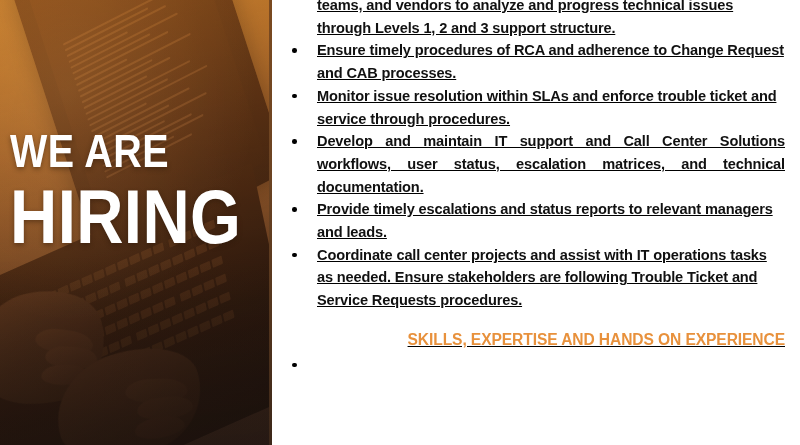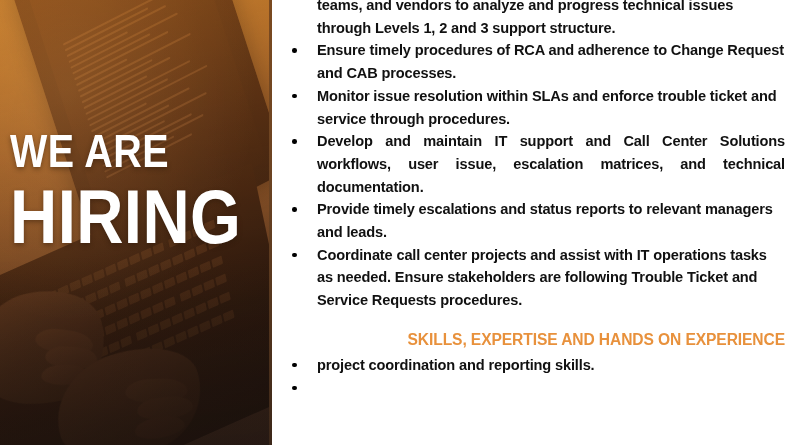--- a/index.html
+++ b/index.html
@@ -214,20 +214,21 @@
   
   #content {
     position: absolute;
     left: 272px;
     top: 0;
     width: 528px;
     height: 445px;
     background: #ffffff;
     padding: 0 15px 0 13px;
     overflow: hidden;
+    text-decoration: underline;
   }
 
   .body-block {
     position: relative;
     margin-top: -6px;
   }
 
   ul.bullets {
     list-style: none;
     margin: 0;
@@ -348,29 +349,28 @@
   </div>
 
   <div id="content">
 
     <div class="body-block">
       <ul class="bullets" id="responsibilities-list">
           <li class="bullet no-marker"><span>teams, and vendors to analyze and progress technical issues through Levels 1, 2 and 3 support structure.</span></li>
           <li class="bullet"><span>Ensure timely procedures of RCA and adherence to Change Request and CAB processes.</span></li>
           <li class="bullet"><span>Monitor issue resolution within SLAs and enforce trouble ticket and service through procedures.</span></li>
           <li class="bullet justify">
-            <span>Develop and maintain IT support and Call Center Solutions workflows, user issue, escalation matrices, and technical documentation.</span>
+            <span>Develop and maintain IT support and Call Center Solutions workflows, user status, escalation matrices, and technical documentation.</span>
           </li>
           <li class="bullet"><span>Provide timely escalations and status reports to relevant managers and leads.</span></li>
           <li class="bullet"><span>Coordinate call center projects and assist with IT operations tasks as needed. Ensure stakeholders are following Trouble Ticket and Service Requests procedures.</span></li>
         </ul>
     </div>
 
     <div class="section-heading" style="color: rgb(232, 145, 60); text-align: right;">SKILLS, EXPERTISE AND HANDS ON EXPERIENCE</div>
 
     <ul class="bullets" id="skills-list">
-        <li class="bullet"><span>project coordination and reporting skills.</span></li>
         <li class="bullet"></li>
       </ul>
 
   </div>
 
 </div>
 
 </body></html>

